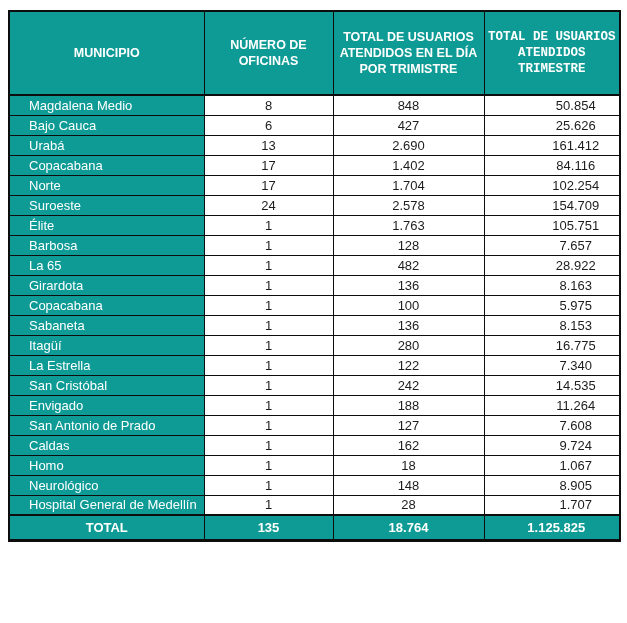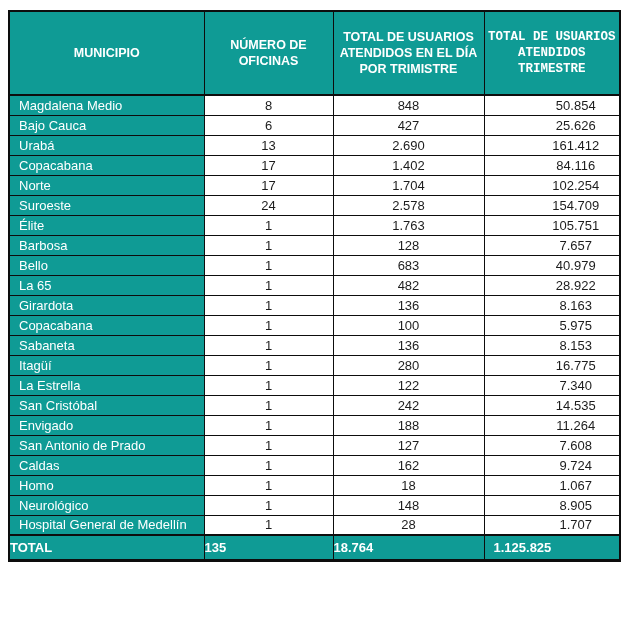--- a/index.html
+++ b/index.html
@@ -53,30 +53,31 @@
     font-size:13px;
     color:var(--text-dark);
     background:#ffffff;
     text-align:center;
     vertical-align:middle;
   }
   tbody td.muni{
     background:var(--teal);
     color:var(--text-light);
     text-align:left;
-    padding-left:9px;
+    padding-left:19px;
     border-left:2px solid var(--border);
     margin-top:44px;
   }
   tbody td:last-child{ border-right:2px solid var(--border);padding-left:48px; }
   tfoot td{
     background:var(--teal);
     color:var(--text-light);
     font-weight:bold;
     font-size:13px;
+    text-align:center;
     vertical-align:middle;
     height:25px;
     border-top:2px solid var(--border);
     border-bottom:3px solid var(--border);
   }
   tfoot td:first-child{ border-left:2px solid var(--border); }
   tfoot td:last-child{ border-right:2px solid var(--border);padding-left:9px; }
 </style>
 </head>
 <body>
@@ -140,26 +141,20 @@
           <td>1.763</td>
           <td>105.751</td>
         </tr>
         <tr>
           <td class="muni">Barbosa</td>
           <td>1</td>
           <td>128</td>
           <td>7.657</td>
         </tr>
         <tr>
-          <td class="muni">Bello</td>
-          <td>1</td>
-          <td>683</td>
-          <td>40.979</td>
-        </tr>
-        <tr>
           <td class="muni">La 65</td>
           <td>1</td>
           <td>482</td>
           <td>28.922</td>
         </tr>
         <tr>
           <td class="muni">Girardota</td>
           <td>1</td>
           <td>136</td>
           <td>8.163</td>

